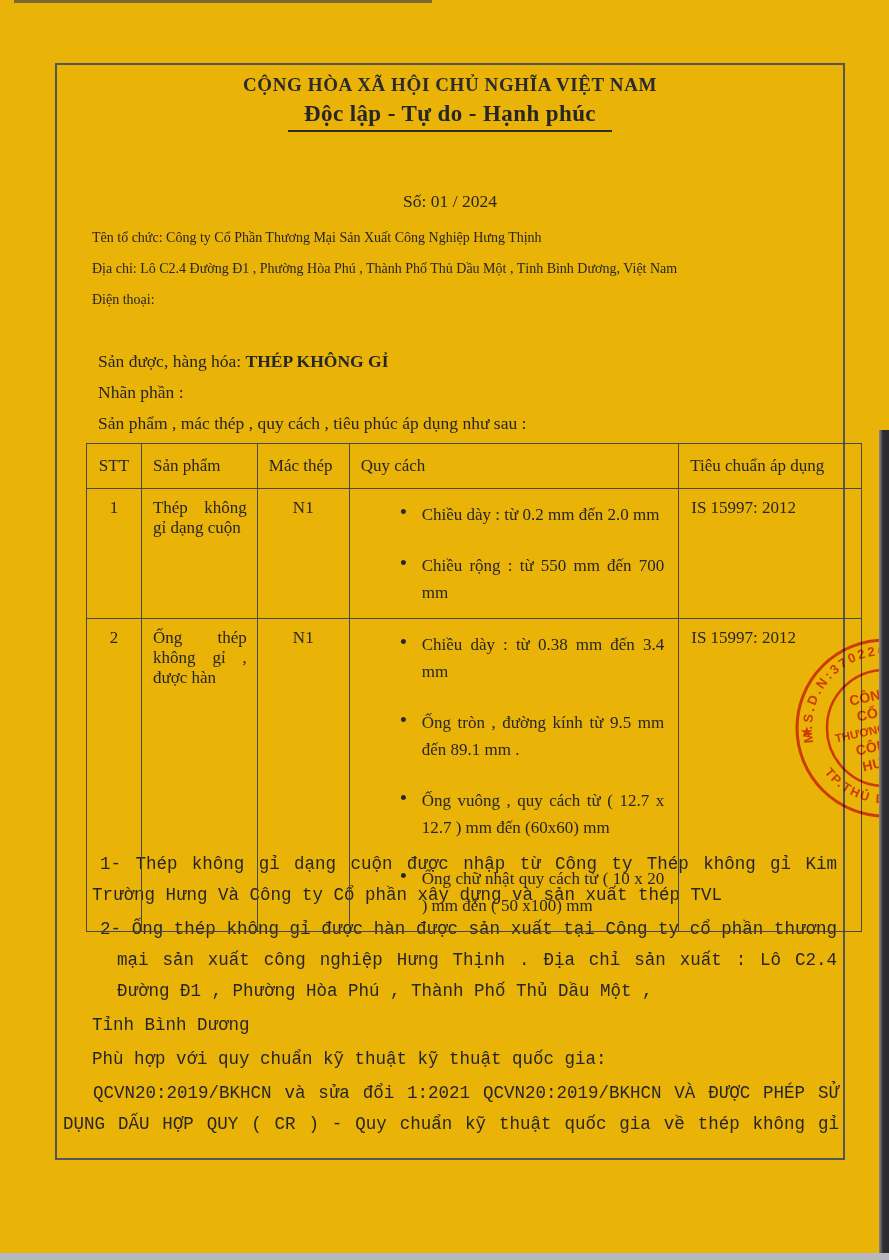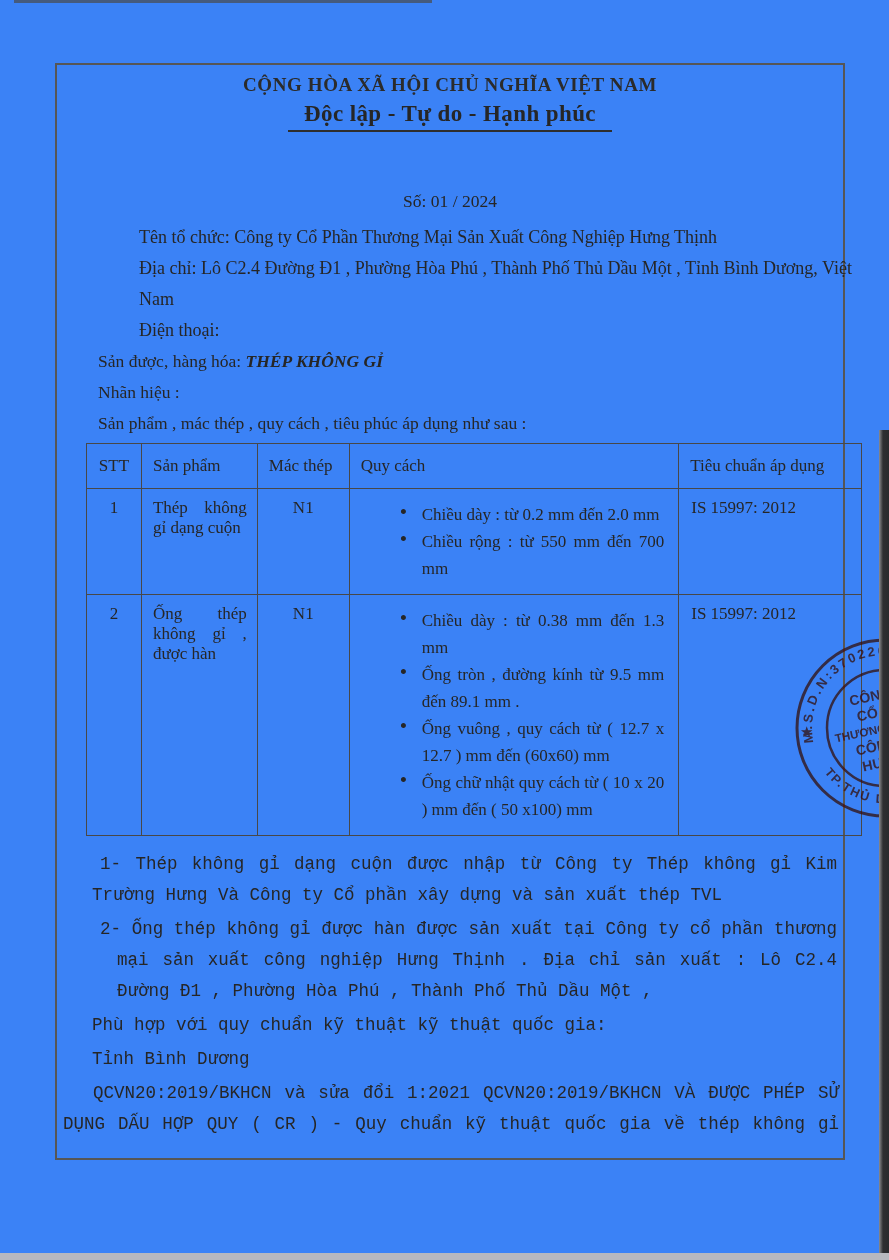--- a/index.html
+++ b/index.html
@@ -1,20 +1,20 @@
 <!DOCTYPE html>
 <html><head>
 <meta charset="utf-8">
 <style>
   * { box-sizing: border-box; margin: 0; padding: 0; }
   html,body { background:#ffffff; }
   .page {
     position: relative;
     width: 889px; height: 1260px;
-    background: #3b82f6;
+    background: #eab308;
     overflow: hidden;
     font-family: "Liberation Serif", "DejaVu Serif", serif;
     color: #262626;
     padding-left: 20px;
   }
   
   .scan-streak-top { position:absolute; left:14px; top:0; width:418px; height:3px; background:#4a4a4a; opacity:.7; }
   .scan-band-right { position:absolute; right:0; top:430px; width:10px; height:830px;
     background:linear-gradient(to right,#8d8d90 0,#2e2e31 4px,#2a2a2d 100%); z-index:50; }
   .scan-bar-bottom { position:absolute; left:0; bottom:0; width:889px; height:7px; background:#b7b8bf; z-index:51; }
@@ -24,37 +24,37 @@
     border:2px solid #565656; background:transparent; }
 
   .centered { position:absolute; left:55px; width:790px; text-align:center; }
   .nat-title { top:74px; font-size:19px; font-weight:bold; letter-spacing:.6px; color:#2b2b2b; }
   .motto-wrap { top:101px; }
   .motto { display:inline-block; font-size:23px; font-weight:bold; letter-spacing:.4px;
     border-bottom:2px solid #2e2e2e; padding:0 16px 3px 16px; }
   .doc-title { top:150px; font-size:24px; font-weight:bold; letter-spacing:1px; }
   .doc-number { top:191px; font-size:17.5px; }
 
-  .org-block { position:absolute; left:92px; top:222px; width:748px; font-size:18px; line-height:31px;margin-left:47px; }
+  .org-block { position:absolute; left:92px; top:222px; width:748px; font-size:14px; line-height:31px; }
   .product-block { position:absolute; left:98px; top:346px; width:740px; font-size:17.5px; line-height:31px; }
   .product-block p { margin-bottom:0; }
-  .bold { font-weight:bold;font-style:italic; }
+  .bold { font-weight:bold; }
 
   
   table.spec-table { position:absolute; left:62px; top:443px; width:776px;
     border-collapse:collapse; font-size:17px; z-index:10;margin-left:24px; }
   .spec-table th, .spec-table td { border:1.5px solid #484848; vertical-align:top; font-weight:normal; }
   .spec-table thead th { height:45px; vertical-align:middle; text-align:left; padding-left:11px; }
   .spec-table thead th.c-stt { text-align:center; padding-left:0; }
   .col-stt{width:55px;} .col-prod{width:116px;} .col-grade{width:92px;} .col-spec{width:330px;} .col-std{width:183px;}
   td.cell-stt { text-align:center; padding-top:9px; }
   td.cell-prod { padding:9px 10px 0 11px; text-align:justify; }
   td.cell-grade { text-align:center; padding-top:9px; }
   td.cell-std { padding:9px 6px 0 12px; }
-  td.cell-spec ul { list-style:none; margin:12px 14px 12px 50px; display:flex; flex-direction:column; gap:0; }
+  td.cell-spec ul { list-style:none; margin:12px 14px 12px 50px; display:flex; flex-direction:column; gap:24px; }
   td.cell-spec li { position:relative; padding-left:22px; text-align:justify; line-height:27px; }
   td.cell-spec li::before { content:"•"; position:absolute; left:0; top:-2px; font-size:21px; }
   tr.row-1 { height:95px; } tr.row-2 { height:237px; }
 
   
   .notes { position:absolute; left:92px; top:846px; width:745px; font-size:17.5px; line-height:31px; z-index:5; }
   .notes p { margin-top:3px;font-family:Liberation Mono, monospace; }
   .note-1 { text-indent:8px; text-align:justify; }
   .note-2 { padding-left:25px; text-indent:-17px; text-align:justify; }
   .conformity-detail { margin-left:-29px; width:776px; text-align:justify; text-align-last:justify; text-indent:30px; margin-top:5px; }
@@ -79,21 +79,21 @@
   <div class="centered doc-number">Số: 01 / 2024</div>
 
   <div class="org-block">
     <p>Tên tổ chức: Công ty Cổ Phần Thương Mại Sản Xuất Công Nghiệp Hưng Thịnh</p>
     <p>Địa chỉ: Lô C2.4 Đường Đ1 , Phường Hòa Phú , Thành Phố Thủ Dầu Một , Tỉnh Bình Dương, Việt Nam</p>
     <p>Điện thoại:</p>
   </div>
 
   <div class="product-block">
     <p><span>Sản được, hàng hóa: </span><span class="bold">THÉP KHÔNG GỈ</span></p>
-    <p>Nhãn hiệu :</p>
+    <p>Nhãn phần :</p>
     <p>Sản phẩm , mác thép , quy cách , tiêu phúc áp dụng như sau :</p>
   </div>
 
   <table class="spec-table">
     <colgroup>
       <col class="col-stt">
         <col class="col-prod">
         <col class="col-grade">
         <col class="col-spec">
         <col class="col-std">
@@ -119,36 +119,36 @@
             </ul>
         </td>
         <td class="cell-std">IS 15997: 2012</td>
       </tr>
       <tr class="row-2">
         <td class="cell-stt">2</td>
         <td class="cell-prod">Ống thép không gỉ , được hàn</td>
         <td class="cell-grade">N1</td>
         <td class="cell-spec">
           <ul>
-              <li>Chiều dày : từ 0.38 mm đến 1.3 mm</li>
+              <li>Chiều dày : từ 0.38 mm đến 3.4 mm</li>
               <li>Ống tròn , đường kính từ 9.5 mm đến 89.1 mm .</li>
               <li>Ống vuông , quy cách từ ( 12.7 x 12.7 ) mm đến (60x60) mm</li>
               <li>Ống chữ nhật quy cách từ ( 10 x 20 ) mm đến ( 50 x100) mm</li>
             </ul>
         </td>
         <td class="cell-std">IS 15997: 2012</td>
       </tr>
     </tbody>
   </table>
 
   <div class="notes">
     <p class="note-1">1- Thép không gỉ dạng cuộn được nhập từ Công ty Thép không gỉ Kim Trường Hưng Và Công ty Cổ phần xây dựng và sản xuất thép TVL</p>
     <p class="note-2">2- Ống thép không gỉ được hàn được sản xuất tại Công ty cổ phần thương mại sản xuất công nghiệp Hưng Thịnh . Địa chỉ sản xuất : Lô C2.4 Đường Đ1 , Phường Hòa Phú , Thành Phố Thủ Dầu Một ,</p>
+    <p>Tỉnh Bình Dương</p>
     <p>Phù hợp với quy chuẩn kỹ thuật kỹ thuật quốc gia:</p>
-    <p>Tỉnh Bình Dương</p>
     <p class="conformity-detail">QCVN20:2019/BKHCN và sửa đổi 1:2021 QCVN20:2019/BKHCN VÀ ĐƯỢC PHÉP SỬ DỤNG DẤU HỢP QUY ( CR ) -  Quy chuẩn kỹ thuật quốc gia về thép không gỉ</p>
   </div>
 
   <svg class="stamp" width="230" height="230" viewBox="0 0 230 230">
     <g fill="none" stroke="#dc4638">
       <circle cx="115" cy="115" r="88" stroke-width="3"></circle>
       <circle cx="115" cy="115" r="58" stroke-width="2.5"></circle>
     </g>
     <defs>
       <path id="ringTop" d="M 44.5 133.9 A 73 73 0 0 1 183.6 90"></path>

